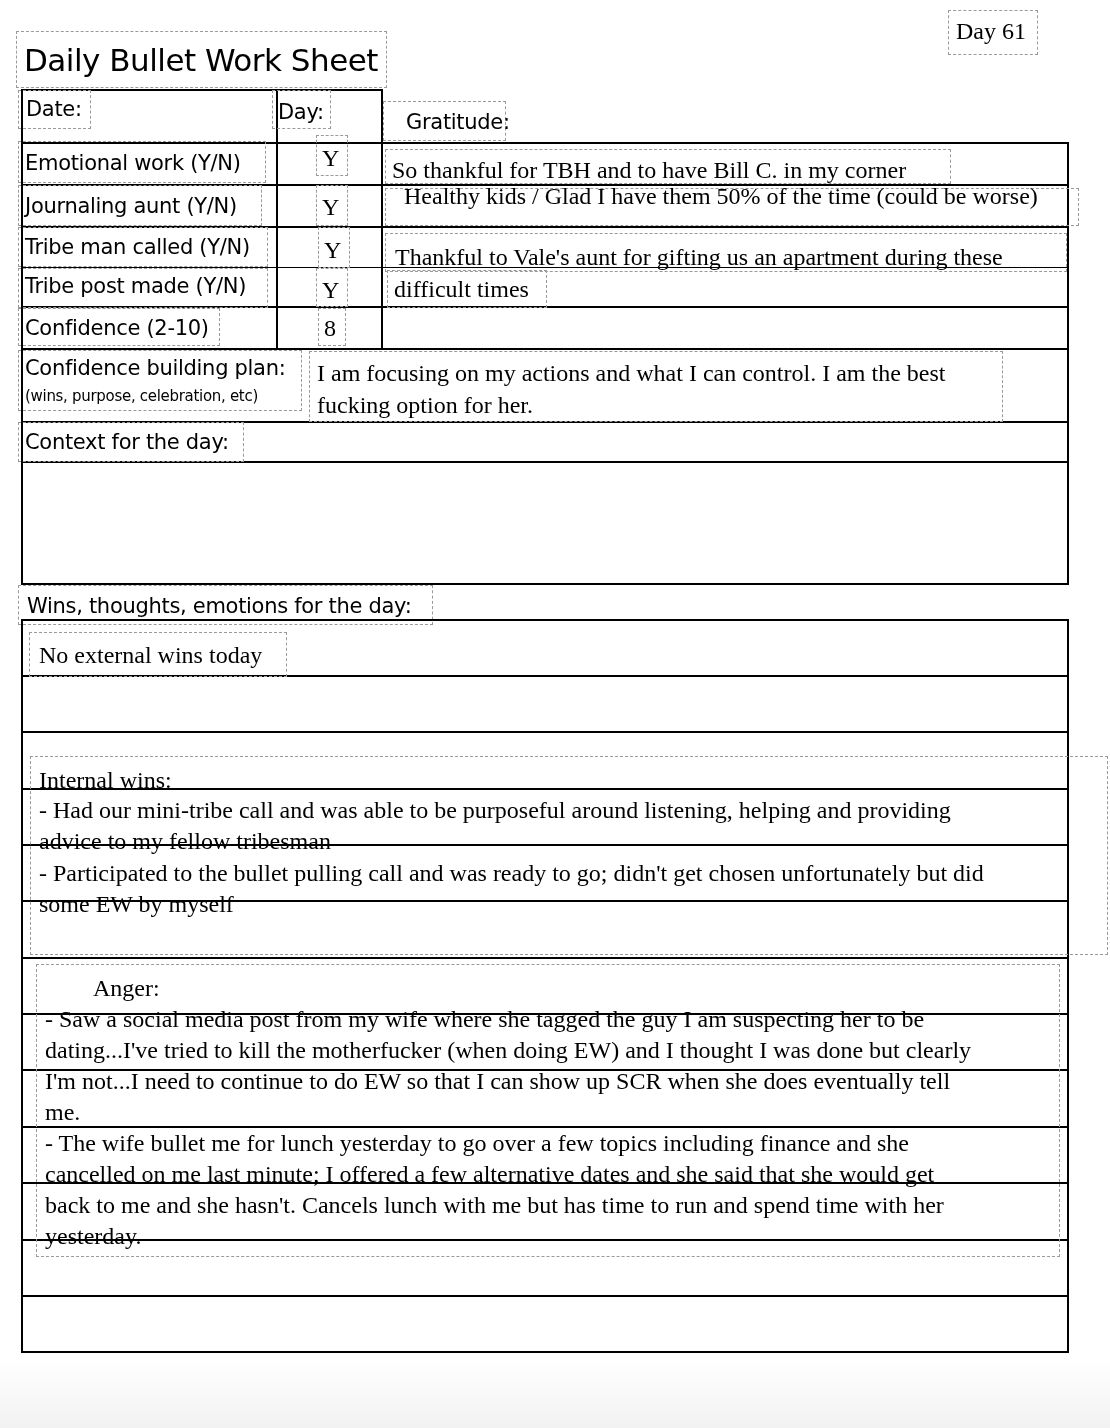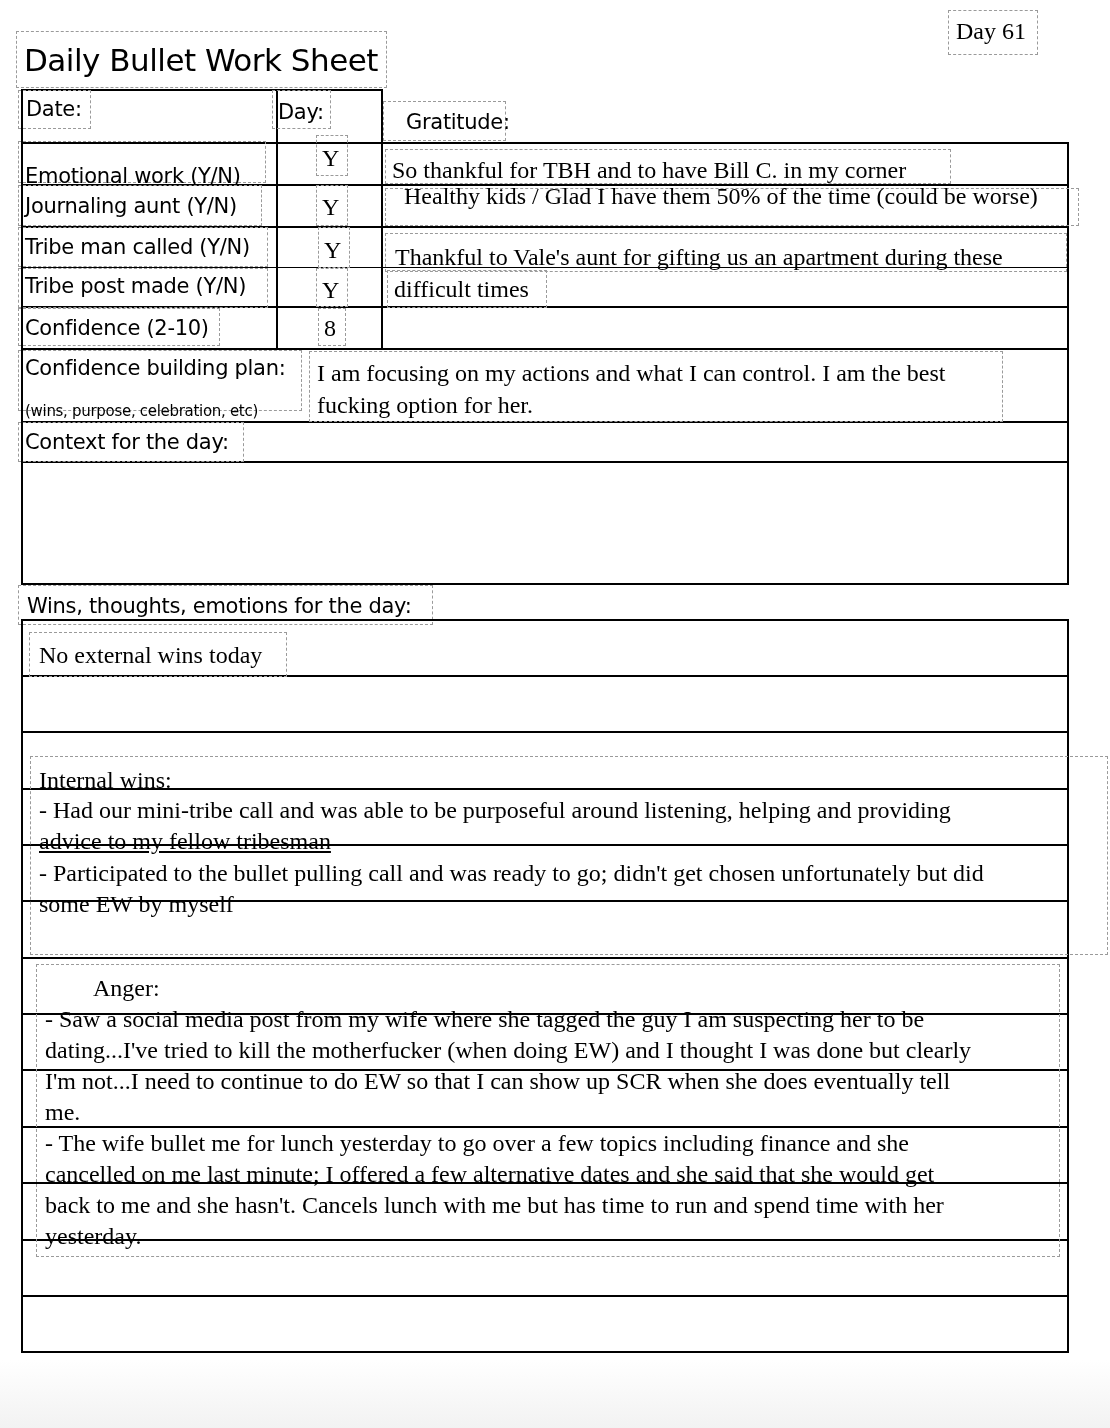--- a/index.html
+++ b/index.html
@@ -48,21 +48,21 @@
 <div class="abs" style="left:95px;top:92px;width:178px;height:48px;"></div>
 
 <div class="dash" style="left:272px;top:90px;width:59px;height:39px;"></div>
 <div class="lbl sans" style="left:278px;top:102px;">Day:</div>
 <div class="abs" style="left:333px;top:92px;width:46px;height:48px;"></div>
 
 <div class="dash" style="left:383px;top:101px;width:123px;height:40px;"></div>
 <div class="lbl sans" style="left:390px;top:112px;margin-left:16px;">Gratitude:</div>
 
 <div class="dash" style="left:18px;top:141px;width:248px;height:42px;"></div>
-<div class="lbl sans" style="left:25px;top:166px;">Emotional work  (Y/N)</div>
+<div class="lbl sans" style="left:25px;top:153px;">Emotional work  (Y/N)</div>
 <div class="dash" style="left:316px;top:135px;width:32px;height:41px;"></div>
 <div class="txt serif" style="left:322px;top:146px;">Y</div>
 
 <div class="dash" style="left:18px;top:185px;width:244px;height:41px;"></div>
 <div class="lbl sans" style="left:25px;top:196px;">Journaling aunt (Y/N)</div>
 <div class="dash" style="left:316px;top:185px;width:32px;height:41px;"></div>
 <div class="txt serif" style="left:322px;top:195px;">Y</div>
 
 <div class="dash" style="left:18px;top:227px;width:250px;height:40px;"></div>
 <div class="lbl sans" style="left:25px;top:237px;">Tribe man called (Y/N)</div>
@@ -85,21 +85,21 @@
 <div class="dash" style="left:385px;top:188px;width:694px;height:38px;"></div>
 <div class="txt serif" style="left:392px;top:184px;margin-left:12px;">Healthy kids / Glad I have them 50% of the time (could be worse)</div>
 
 <div class="dash" style="left:385px;top:233px;width:682px;height:39px;"></div>
 <div class="txt serif" style="left:395px;top:245px;">Thankful to Vale's aunt for gifting us an apartment during these</div>
 <div class="dash" style="left:387px;top:270px;width:160px;height:38px;"></div>
 <div class="txt serif" style="left:394px;top:277px;">difficult times</div>
 
 <div class="dash" style="left:18px;top:350px;width:284px;height:61px;"></div>
 <div class="lbl sans" style="left:25px;top:358px;">Confidence building plan:</div>
-<div class="abs sans" style="left:25px;top:387px;font-size:15px;white-space:nowrap;letter-spacing:-0.3px;margin-top:15px;">(wins, purpose, celebration, etc)</div>
+<div class="abs sans" style="left:25px;top:387px;font-size:15px;white-space:nowrap;letter-spacing:-0.3px;">(wins, purpose, celebration, etc)</div>
 <div class="dash" style="left:309px;top:351px;width:694px;height:71px;"></div>
 <div class="txt serif" style="left:317px;top:361px;">I am focusing on my actions and what I can control. I am the best</div>
 <div class="txt serif" style="left:317px;top:393px;">fucking option for her.</div>
 
 <div class="dash" style="left:18px;top:422px;width:226px;height:40px;"></div>
 <div class="lbl sans" style="left:25px;top:432px;">Context for the day:</div>
 <div class="abs" style="left:24px;top:464px;width:1042px;height:118px;"></div>
 
 <div class="dash" style="left:18px;top:585px;width:415px;height:40px;"></div>
 <div class="lbl sans" style="left:27px;top:596px;">Wins, thoughts, emotions for the day:</div>
@@ -120,21 +120,21 @@
 <div class="hl" style="left:21px;top:1351px;width:1048px;"></div>
 <div class="vl" style="left:21px;top:619px;height:734px;"></div>
 <div class="vl" style="left:1067px;top:619px;height:734px;"></div>
 
 <div class="dash" style="left:29px;top:632px;width:258px;height:45px;"></div>
 <div class="txt serif" style="left:39px;top:643px;">No external wins today</div>
 
 <div class="dash" style="left:30px;top:756px;width:1078px;height:199px;"></div>
 <div class="txt serif" style="left:39px;top:768px;">Internal wins:</div>
 <div class="txt serif" style="left:39px;top:798px;">- Had our mini-tribe call and was able to be purposeful around listening, helping and providing</div>
-<div class="txt serif" style="left:39px;top:829px;text-decoration:underline;">advice to my fellow tribesman</div>
+<div class="txt serif" style="left:39px;top:829px;">advice to my fellow tribesman</div>
 <div class="txt serif" style="left:39px;top:861px;">- Participated to the bullet pulling call and was ready to go; didn't get chosen unfortunately but did</div>
 <div class="txt serif" style="left:39px;top:892px;">some EW by myself</div>
 
 <div class="dash" style="left:36px;top:964px;width:1024px;height:293px;"></div>
 <div class="txt serif" style="left:45px;top:976px;margin-left:48px;">Anger:</div>
 <div class="txt serif" style="left:45px;top:1007px;">- Saw a social media post from my wife where she tagged the guy I am suspecting her to be</div>
 <div class="txt serif" style="left:45px;top:1038px;">dating...I've tried to kill the motherfucker (when doing EW) and I thought I was done but clearly</div>
 <div class="txt serif" style="left:45px;top:1069px;">I'm not...I need to continue to do EW so that I can show up SCR when she does eventually tell</div>
 <div class="txt serif" style="left:45px;top:1100px;">me.</div>
 <div class="txt serif" style="left:45px;top:1131px;">- The wife bullet me for lunch yesterday to go over a few topics including finance and she</div>

